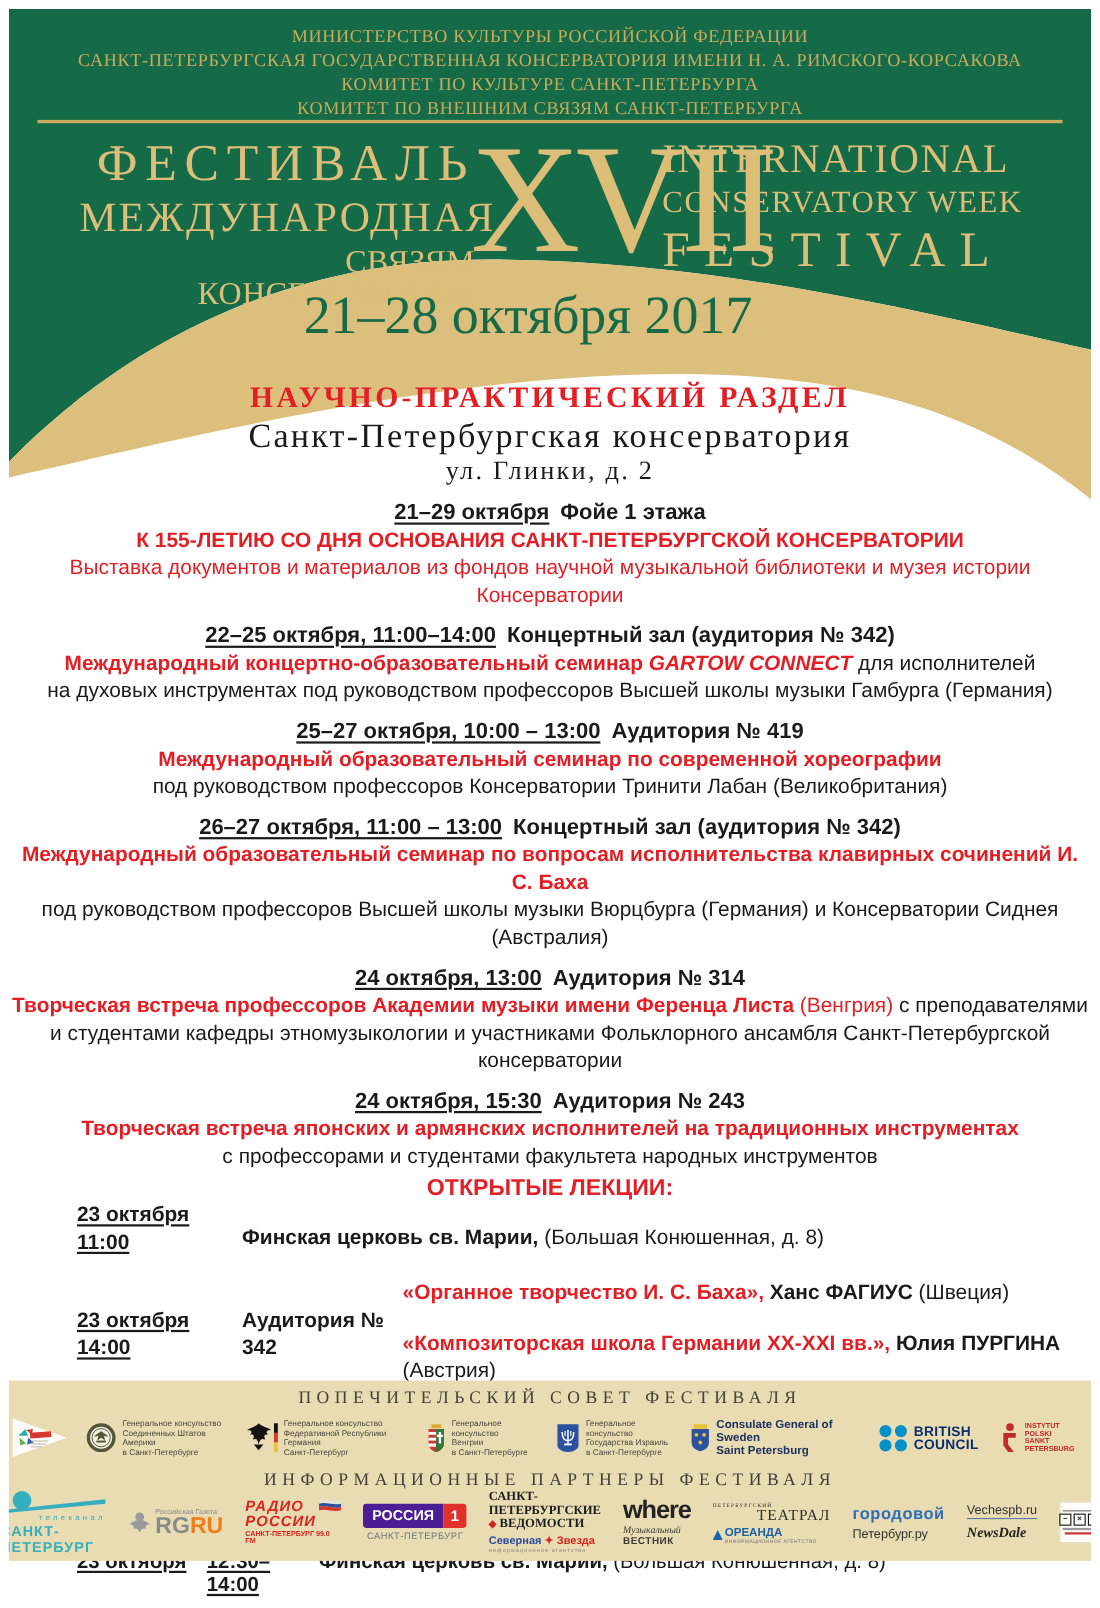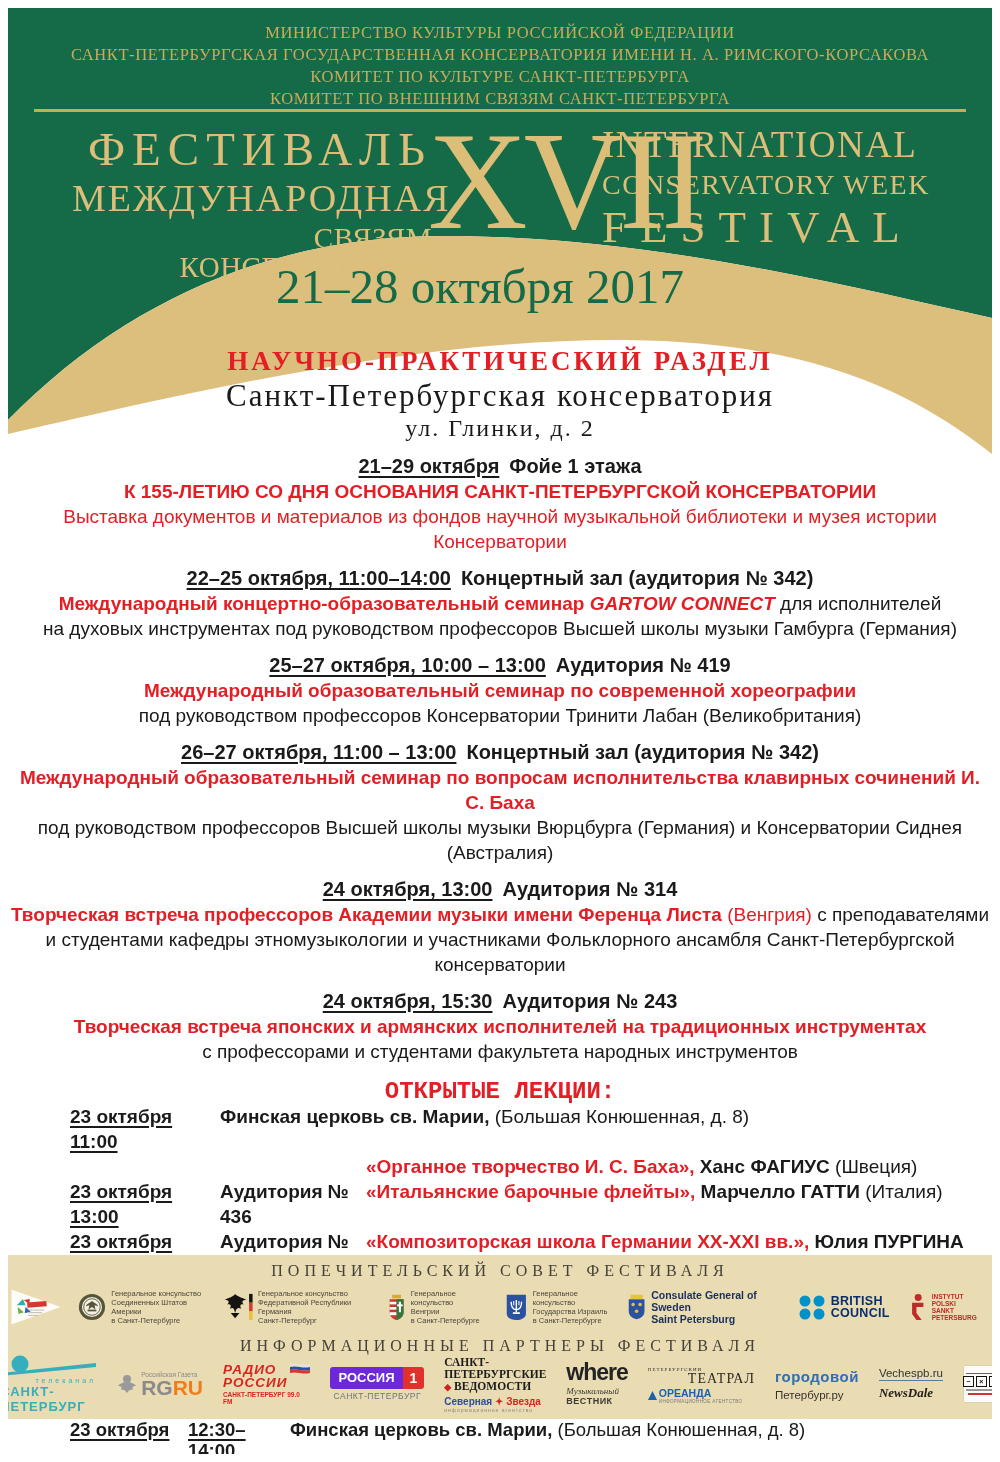--- a/index.html
+++ b/index.html
@@ -43,25 +43,25 @@
   .sec-title{font-family:"Liberation Serif",serif;font-weight:bold;color:#e31e24;
              font-size:27px;letter-spacing:3px;line-height:30px;}
   .sec-venue{font-family:"Liberation Serif",serif;font-size:31px;letter-spacing:2px;line-height:36px;margin-top:2px;}
   .sec-addr{font-family:"Liberation Serif",serif;font-size:24px;letter-spacing:2px;line-height:28px;}
 
   .ev{margin-top:12px;}
   .ev div{font-size:19px;line-height:25px;}
   .ev .head{font-size:20px;}
   .ev .head .where{margin-left:10px;}
 
-  .lect-head,.mc-head{font-size:24px;line-height:25px;margin-top:15px;font-family:Liberation Mono, monospace;}
+  .lect-head,.mc-head{font-size:21px;line-height:25px;margin-top:3px;}
   .lx{display:flex;padding-left:62px;font-size:19px;line-height:25px;text-align:left;}
   .lx .when{flex:0 0 150px;}
   .lx .room{flex:0 0 146px;}
-  .lx .body{flex:1 1 auto;}
+  .lx .body{flex:1 1 auto;margin-top:21px;}
   .lx-indent{padding-left:358px;}
   .mc{display:grid;grid-template-columns:118px 102px 155px auto;padding-left:62px;
       font-size:18.5px;line-height:21px;text-align:left;}
   .mc .span2{grid-column:3/5;}
 
   .age{position:absolute;right:16px;top:1248px;font-family:"Liberation Serif",serif;
        font-size:31px;color:#d3b97e;}
 
   
   .band{position:absolute;left:0;top:1247px;width:984px;height:164px;background:#e9dbb2;}
@@ -79,21 +79,21 @@
   .tvspb .big{font-size:13px;font-weight:bold;color:#35aebd;letter-spacing:1px;}
   .rg-wrap{display:flex;align-items:center;gap:3px;}
   .rg-small{font-size:6.5px;color:#8a8a8a;}
   .rg-big{font-size:21px;font-weight:bold;line-height:20px;}
   .rg-g{color:#8a8a8a;}.rg-o{color:#f07d1a;}
   .radio{color:#d9241f;text-align:left;}
   .radio .rl{font-size:13.5px;font-weight:bold;font-style:italic;line-height:13px;letter-spacing:1px;}
   .radio .rs{font-size:6.5px;font-weight:bold;margin-top:2px;}
   .r1-wrap{display:flex;flex-direction:column;align-items:center;}
   .r1-row{display:flex;}
-  .r1-name{background:#6d28d9;color:#fff;font-weight:bold;font-size:13px;padding:3px 8px;border-radius:3px 0 0 3px;}
+  .r1-name{background:#4c1d95;color:#fff;font-weight:bold;font-size:13px;padding:3px 8px;border-radius:3px 0 0 3px;}
   .r1-one{background:#e0312c;color:#fff;font-weight:bold;font-size:14px;padding:3px 7px;border-radius:0 3px 3px 0;}
   .r1-sub{font-size:8.5px;color:#53646fd9;margin-top:2px;letter-spacing:.5px;}
   .vedo{font-family:"Liberation Serif",serif;font-weight:bold;font-size:11.5px;color:#1c1c1c;}
   .vedo .dia{color:#c22;font-size:9px;}
   .sever{font-size:10px;font-weight:bold;}
   .sever .sv1{color:#2b4ea0;}.sever .sv2{color:#d9241f;}
   .sever .tiny{display:block;font-weight:normal;font-size:5px;color:#8d8879;letter-spacing:1px;}
   .where-big{font-size:23px;font-weight:bold;color:#232323;letter-spacing:-1px;line-height:20px;}
   .muzv{font-size:9px;color:#3c3a35;}
   .muzv .mv1{font-family:"Liberation Serif",serif;font-style:italic;}
@@ -198,25 +198,20 @@
     <div class="c lect-head red b">ОТКРЫТЫЕ ЛЕКЦИИ:</div>
 
     <div class="lx">
       <span class="when b u">23 октября 11:00</span>
       <span class="body"><span class="b">Финская церковь св. Марии,</span> <span>(Большая Конюшенная, д. 8)</span></span>
     </div>
     <div class="lx lx-indent">
       <span class="body"><span class="red b">«Органное творчество И. С. Баха»,</span> <span class="b">Ханс ФАГИУС</span> <span>(Швеция)</span></span>
     </div>
 
-    <div class="lx">
-      <span class="when b u">23 октября 13:00</span>
-      <span class="room b">Аудитория № 436</span>
-      <span class="body"><span class="red b">«Итальянские барочные флейты»,</span> <span class="b">Марчелло ГАТТИ</span> <span>(Италия)</span></span>
-    </div>
 
     <div class="lx">
       <span class="when b u">23 октября 14:00</span>
       <span class="room b">Аудитория № 342</span>
       <span class="body"><span class="red b">«Композиторская школа Германии XX-XXI вв.»,</span> <span class="b">Юлия ПУРГИНА</span> <span>(Австрия)</span></span>
     </div>
 
     <div class="lx">
       <span class="when b u">23 октября 16:00</span>
       <span class="room b">Аудитория № 342</span>

